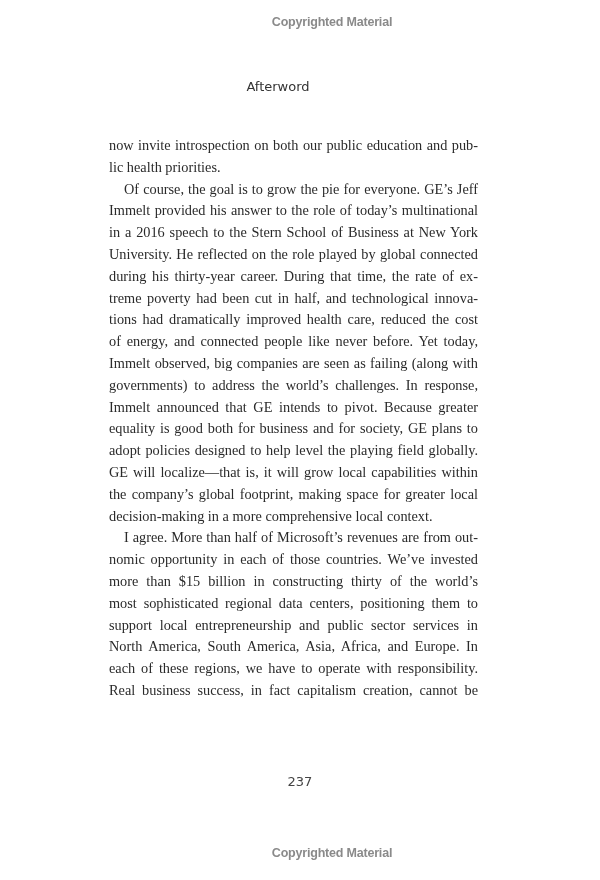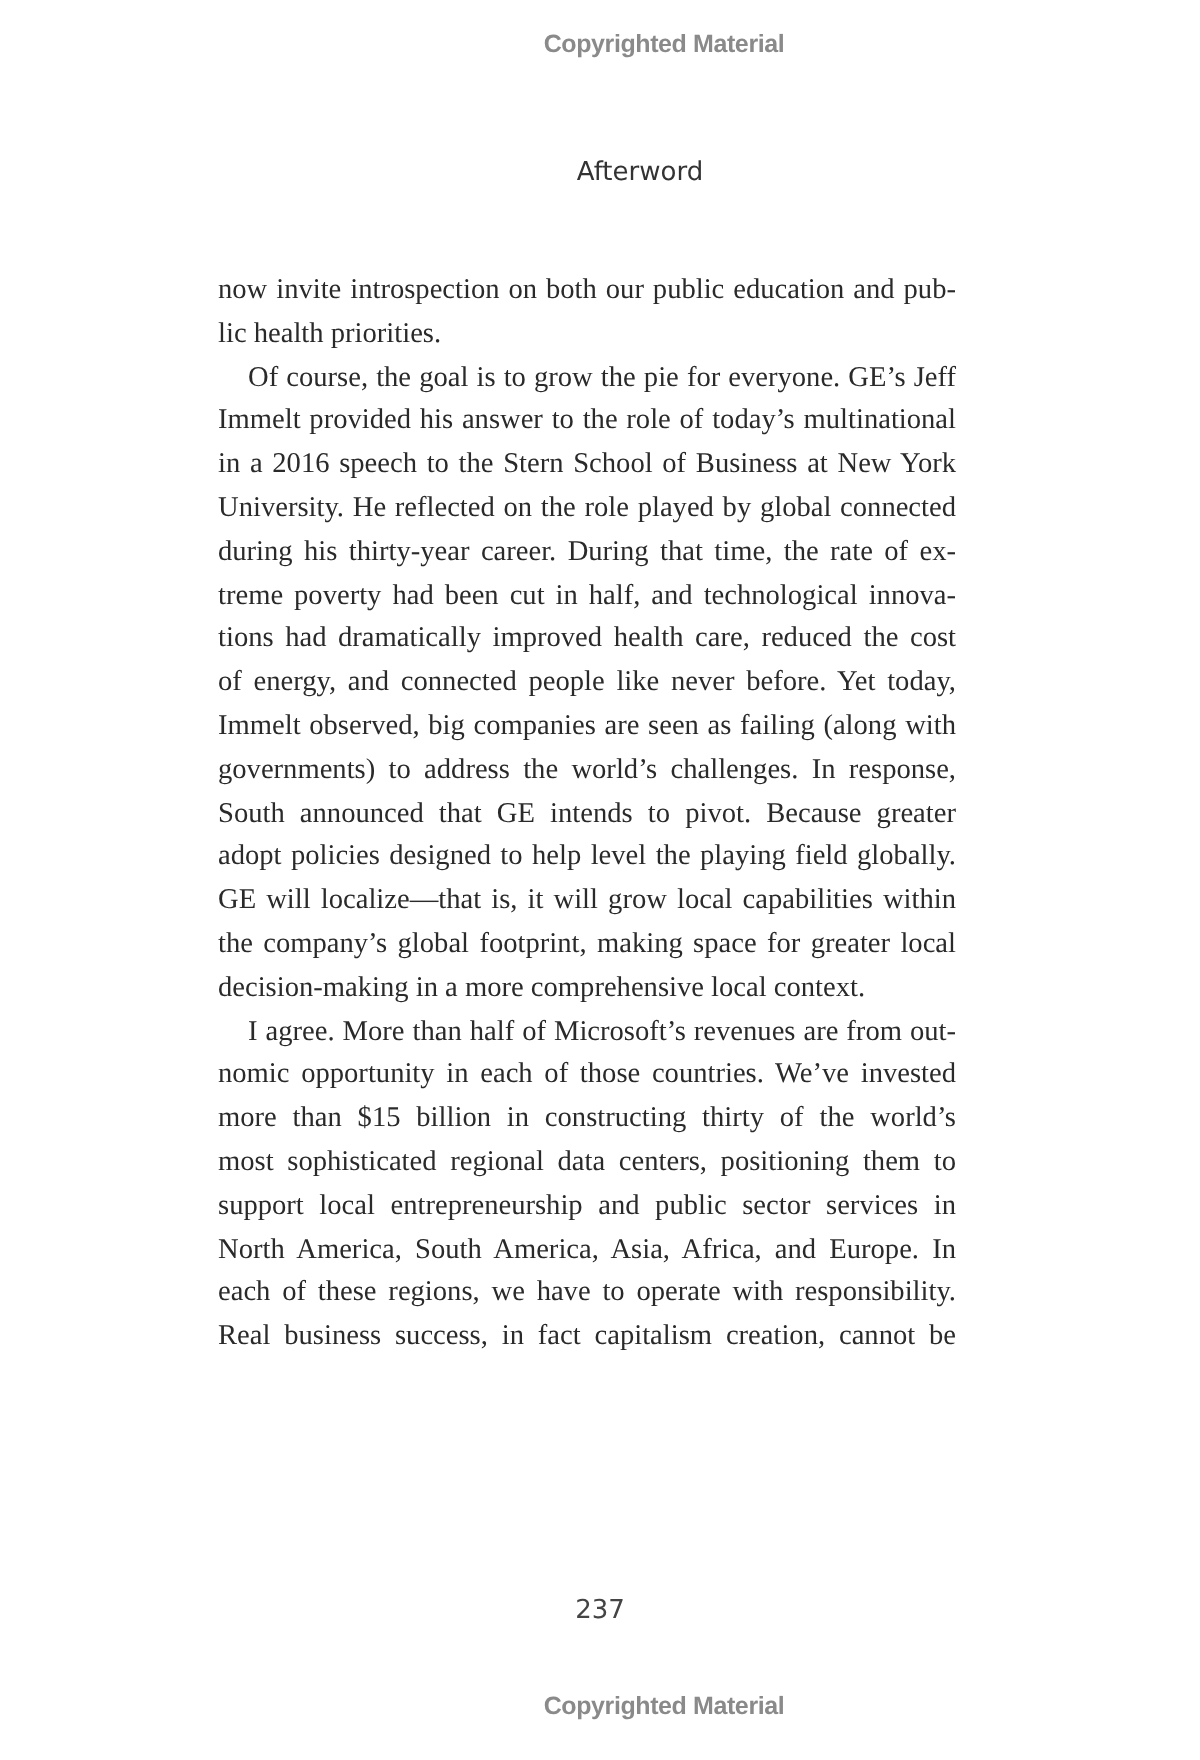--- a/index.html
+++ b/index.html
@@ -29,21 +29,20 @@
     .watermark.bottom { top: 846px; }
     .running-head {
       position: absolute;
       top: 79px;
       left: 0;
       width: 556px;
       text-align: center;
       font-family: "DejaVu Sans", sans-serif;
       font-size: 13px;
       color: #333333;
-      padding-left: 42px;
     }
     .body-text {
       position: absolute;
       top: 135px;
       left: 109px;
       width: 369px;
       font-family: "Liberation Serif", serif;
       font-size: 14.3px;
       color: #2a2a2a;
     }
@@ -63,21 +62,20 @@
     }
     .folio {
       position: absolute;
       top: 774px;
       left: 0;
       width: 600px;
       text-align: center;
       font-family: "DejaVu Sans", sans-serif;
       font-size: 13px;
       color: #444444;
-      margin-top: 24px;
     }
   </style>
 </head>
 <body>
 
 <div class="watermark top">Copyrighted Material</div>
 
 <div class="running-head">Afterword</div>
 
 <div class="body-text">
@@ -91,21 +89,22 @@
     <span class="line indent">Of course, the goal is to grow the pie for everyone. GE’s Jeff</span>
     <span class="line">Immelt provided his answer to the role of today’s multinational</span>
     <span class="line">in a 2016 speech to the Stern School of Business at New York</span>
     <span class="line">University. He reflected on the role played by global connected</span>
     <span class="line">during his thirty-year career. During that time, the rate of ex-</span>
     <span class="line">treme poverty had been cut in half, and technological innova-</span>
     <span class="line">tions had dramatically improved health care, reduced the cost</span>
     <span class="line">of energy, and connected people like never before. Yet today,</span>
     <span class="line">Immelt observed, big companies are seen as failing (along with</span>
     <span class="line">governments) to address the world’s challenges. In response,</span>
-    <span class="line">South announced that GE intends to pivot. Because greater</span>
+    <span class="line">Immelt announced that GE intends to pivot. Because greater</span>
+    <span class="line">equality is good both for business and for society, GE plans to</span>
     <span class="line">adopt policies designed to help level the playing field globally.</span>
     <span class="line">GE will localize—that is, it will grow local capabilities within</span>
     <span class="line">the company’s global footprint, making space for greater local</span>
     <span class="line last">decision-making in a more comprehensive local context.</span>
   </div>
 
   <div>
     <span class="line indent">I agree. More than half of Microsoft’s revenues are from out-</span>
     <span class="line">nomic opportunity in each of those countries. We’ve invested</span>
     <span class="line">more than $15 billion in constructing thirty of the world’s</span>

